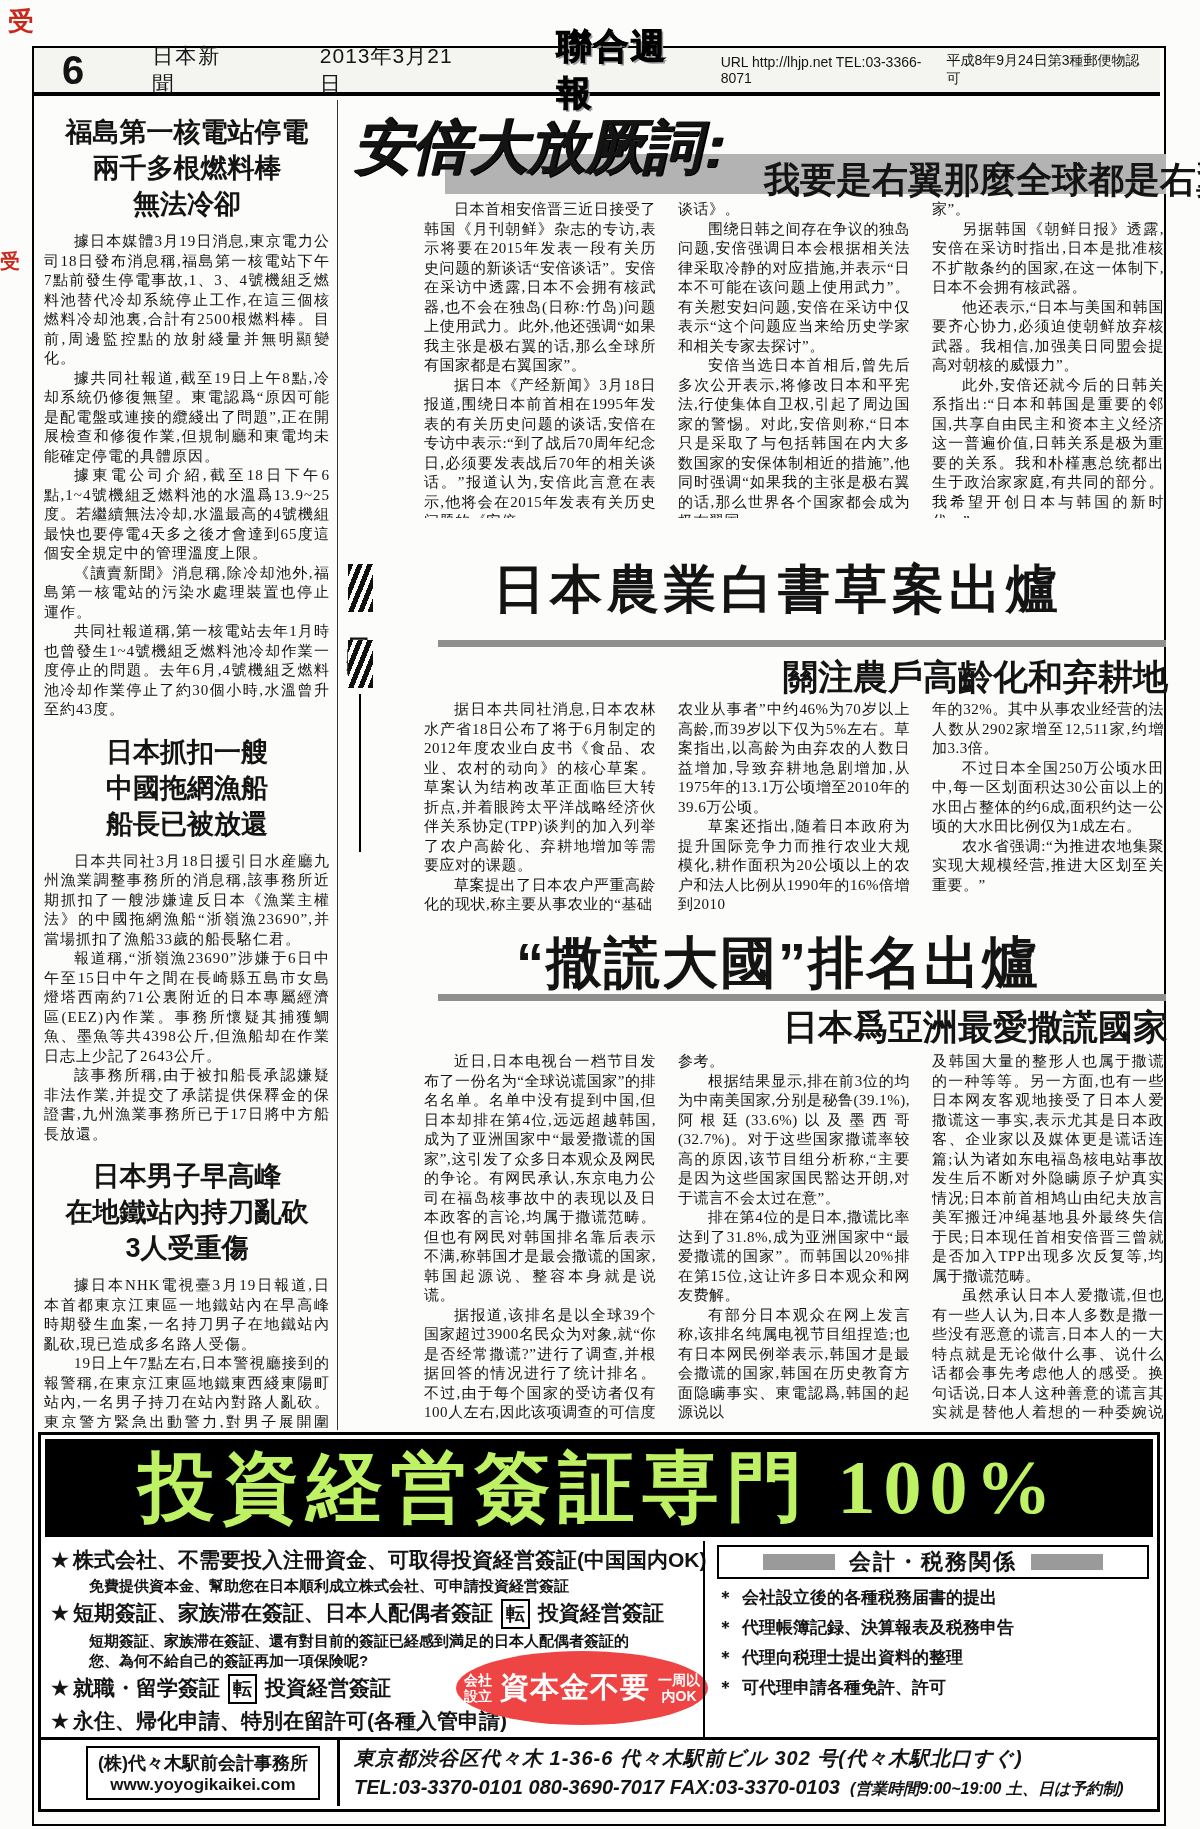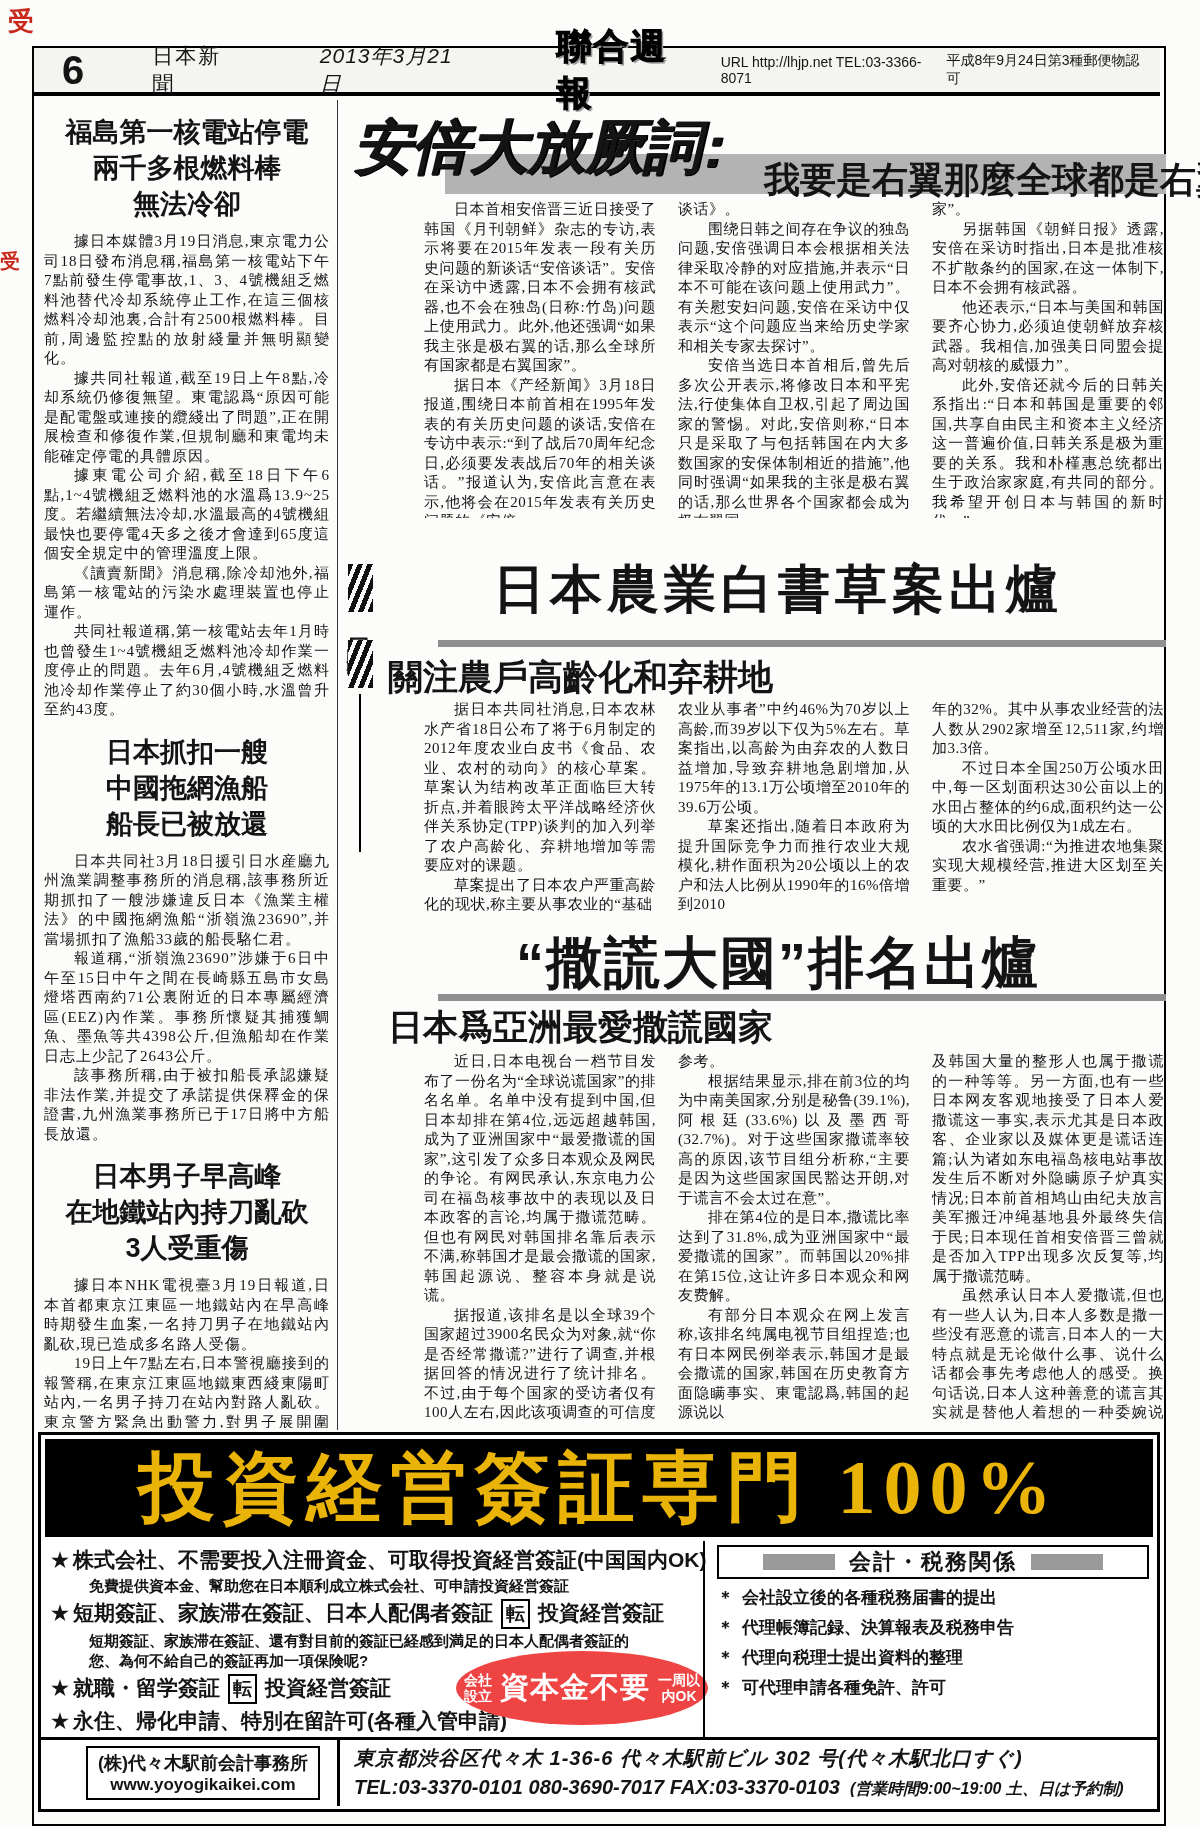--- a/index.html
+++ b/index.html
@@ -4,21 +4,21 @@
 <style>
   html,body{margin:0;padding:0;background:#ddd;}
   .page{position:relative;width:1200px;height:1829px;background:#fcfcfa;color:#141414;
         font-family:"Liberation Serif",serif;overflow:hidden;}
   .frame{position:absolute;left:32px;top:46px;width:1130px;height:1776px;border:2px solid #000;}
   
   .hdr{position:absolute;left:34px;top:48px;width:1126px;height:44px;border-bottom:4px solid #000;
        background:#f4f4f1;display:flex;align-items:center;font-family:"Liberation Sans",sans-serif;}
   .hdr .pagenum{font-size:40px;font-weight:900;margin-left:28px;line-height:1;}
   .hdr .sec{font-size:21px;margin-left:68px;letter-spacing:2px;}
-  .hdr .date{font-size:21px;margin-left:78px;letter-spacing:1px;font-style:italic;}
+  .hdr .date{font-size:21px;margin-left:78px;letter-spacing:1px;}
   .hdr .mast{font-size:35px;font-weight:900;margin-left:86px;letter-spacing:2px;
              text-shadow:2px 2px 0 #9a9a9a;-webkit-text-stroke:1px #000;}
   .hdr .urltel{font-size:14px;margin-left:20px;}
   .hdr .approval{font-size:14px;margin-left:auto;margin-right:12px;}
   
   .stamp{position:absolute;color:#c9281c;font-weight:700;font-family:"Liberation Serif",serif;}
   .stamp.s1{left:8px;top:4px;font-size:26px;}
   .stamp.s2{left:0px;top:248px;font-size:20px;}
   
   .sidebar{position:absolute;left:44px;top:100px;width:286px;height:1328px;overflow:hidden;}
@@ -46,34 +46,34 @@
                align-items:center;}
   .hatch{width:25px;height:48px;background:repeating-linear-gradient(112deg,#111 0 5px,#fcfcfa 5px 9px);
          margin:2px 0;}
   .vtext{writing-mode:vertical-rl;font-family:"Liberation Sans",sans-serif;font-weight:900;
          font-size:25px;letter-spacing:4px;margin:4px 0;}
   .banner-line{width:2px;height:158px;background:#000;margin-top:4px;}
   .sect-head{position:absolute;left:36px;right:0;text-align:center;white-space:nowrap;}
   .agri-head{top:455px;font-size:52px;font-weight:900;letter-spacing:5px;font-family:"Liberation Serif",serif;}
   .rule{position:absolute;left:86px;right:2px;height:7px;background:#8f8f8f;}
   .agri-rule{top:540px;}
-  .sub-head{position:absolute;left:36px;right:0;text-align:left;font-family:"Liberation Sans",sans-serif;
+  .sub-head{position:absolute;left:36px;right:0;text-align:right;font-family:"Liberation Sans",sans-serif;
             font-weight:900;font-size:35px;white-space:nowrap;}
   .agri-sub{top:554px;}
   .agri-cols{top:600px;height:240px;}
   
   .liar-head{top:826px;font-size:56px;font-weight:900;letter-spacing:2px;
              font-family:"Liberation Sans",sans-serif;}
   .liar-rule{top:894px;}
   .liar-sub{top:904px;}
   .liar-cols{top:952px;height:368px;}
   
   .ad{position:absolute;left:38px;top:1432px;width:1116px;height:374px;border:3px solid #000;
       background:#fff;font-family:"Liberation Sans",sans-serif;}
-  .ad-banner{margin:4px;height:98px;background:#000;color:#eab308;display:flex;align-items:center;
+  .ad-banner{margin:4px;height:98px;background:#000;color:#bef264;display:flex;align-items:center;
              justify-content:center;font-family:"Liberation Serif",serif;font-weight:700;
              font-size:76px;letter-spacing:8px;white-space:nowrap;}
   .ad-mid{position:relative;height:196px;}
   .ad-left{position:absolute;left:10px;top:2px;width:645px;}
   .ad-row{font-size:21px;font-weight:900;margin-top:3px;white-space:nowrap;}
   .ad-row .star{font-size:20px;margin-right:4px;}
   .ad-subrow{font-size:15px;font-weight:700;margin:2px 0 2px 38px;line-height:20px;width:560px;}
   .ten{display:inline-block;border:2px solid #000;padding:0 3px;margin:0 8px;font-size:19px;}
   .badge{position:absolute;left:415px;top:110px;width:252px;height:74px;background:#ef4444;color:#fff;
          border-radius:50%;display:flex;align-items:center;justify-content:center;gap:8px;}

